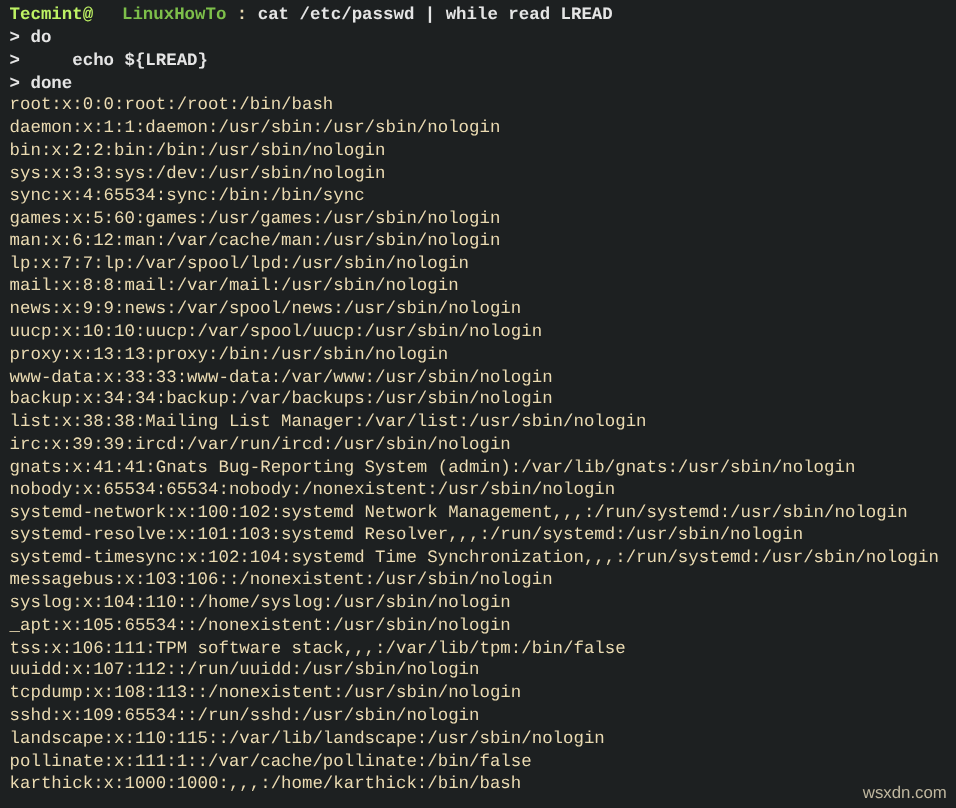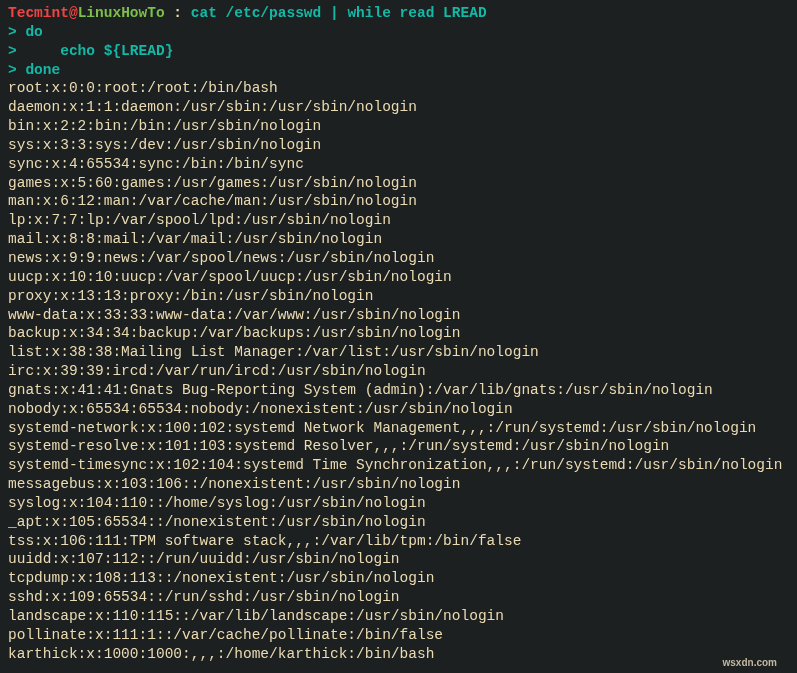--- a/index.html
+++ b/index.html
@@ -17,47 +17,48 @@
       width: 797px;
       height: 673px;
       overflow: hidden;
       position: relative;
     }
     .terminal-output {
       white-space: pre;
       font-weight: bold;
     }
     .prompt-user {
-      color: #ef4444;
+      color: #bef264;
       font-weight: bold;
     }
     .prompt-host {
       color: #7dbf4a;
       font-weight: bold;
+      margin-left: 24px;
     }
     .prompt-sep {
       color: #ebdbb2;
       font-weight: bold;
     }
     .cmd-text {
-      color: #14b8a6;
+      color: #e5e5e5;
       font-weight: bold;
     }
     .out-line {
       color: #ebdbb2;
       font-weight: normal;
     }
     .watermark {
       position: absolute;
       bottom: 4px;
-      right: 20px;
-      font-size: 10px;
+      right: 8px;
+      font-size: 14px;
       color: #c0b8a0;
       font-family: Arial, sans-serif;
-      font-weight: bold;
+      font-weight: normal;
     }
   </style>
 </head>
 <body>
 
 <div class="terminal-output" id="terminal-container"><div><span class="prompt-user">Tecmint</span><span class="prompt-user">@</span><span class="prompt-host">LinuxHowTo</span><span class="prompt-sep"> : </span><span class="cmd-text">cat /etc/passwd | while read LREAD</span></div><div class="cmd-text">&gt; do</div><div class="cmd-text">&gt;     echo ${LREAD}</div><div class="cmd-text">&gt; done</div><div class="out-line">root:x:0:0:root:/root:/bin/bash</div><div class="out-line">daemon:x:1:1:daemon:/usr/sbin:/usr/sbin/nologin</div><div class="out-line">bin:x:2:2:bin:/bin:/usr/sbin/nologin</div><div class="out-line">sys:x:3:3:sys:/dev:/usr/sbin/nologin</div><div class="out-line">sync:x:4:65534:sync:/bin:/bin/sync</div><div class="out-line">games:x:5:60:games:/usr/games:/usr/sbin/nologin</div><div class="out-line">man:x:6:12:man:/var/cache/man:/usr/sbin/nologin</div><div class="out-line">lp:x:7:7:lp:/var/spool/lpd:/usr/sbin/nologin</div><div class="out-line">mail:x:8:8:mail:/var/mail:/usr/sbin/nologin</div><div class="out-line">news:x:9:9:news:/var/spool/news:/usr/sbin/nologin</div><div class="out-line">uucp:x:10:10:uucp:/var/spool/uucp:/usr/sbin/nologin</div><div class="out-line">proxy:x:13:13:proxy:/bin:/usr/sbin/nologin</div><div class="out-line">www-data:x:33:33:www-data:/var/www:/usr/sbin/nologin</div><div class="out-line">backup:x:34:34:backup:/var/backups:/usr/sbin/nologin</div><div class="out-line">list:x:38:38:Mailing List Manager:/var/list:/usr/sbin/nologin</div><div class="out-line">irc:x:39:39:ircd:/var/run/ircd:/usr/sbin/nologin</div><div class="out-line">gnats:x:41:41:Gnats Bug-Reporting System (admin):/var/lib/gnats:/usr/sbin/nologin</div><div class="out-line">nobody:x:65534:65534:nobody:/nonexistent:/usr/sbin/nologin</div><div class="out-line">systemd-network:x:100:102:systemd Network Management,,,:/run/systemd:/usr/sbin/nologin</div><div class="out-line">systemd-resolve:x:101:103:systemd Resolver,,,:/run/systemd:/usr/sbin/nologin</div><div class="out-line">systemd-timesync:x:102:104:systemd Time Synchronization,,,:/run/systemd:/usr/sbin/nologin</div><div class="out-line">messagebus:x:103:106::/nonexistent:/usr/sbin/nologin</div><div class="out-line">syslog:x:104:110::/home/syslog:/usr/sbin/nologin</div><div class="out-line">_apt:x:105:65534::/nonexistent:/usr/sbin/nologin</div><div class="out-line">tss:x:106:111:TPM software stack,,,:/var/lib/tpm:/bin/false</div><div class="out-line">uuidd:x:107:112::/run/uuidd:/usr/sbin/nologin</div><div class="out-line">tcpdump:x:108:113::/nonexistent:/usr/sbin/nologin</div><div class="out-line">sshd:x:109:65534::/run/sshd:/usr/sbin/nologin</div><div class="out-line">landscape:x:110:115::/var/lib/landscape:/usr/sbin/nologin</div><div class="out-line">pollinate:x:111:1::/var/cache/pollinate:/bin/false</div><div class="out-line">karthick:x:1000:1000:,,,:/home/karthick:/bin/bash</div></div>
 
 <div class="watermark">wsxdn.com</div>
 
 </body></html>

